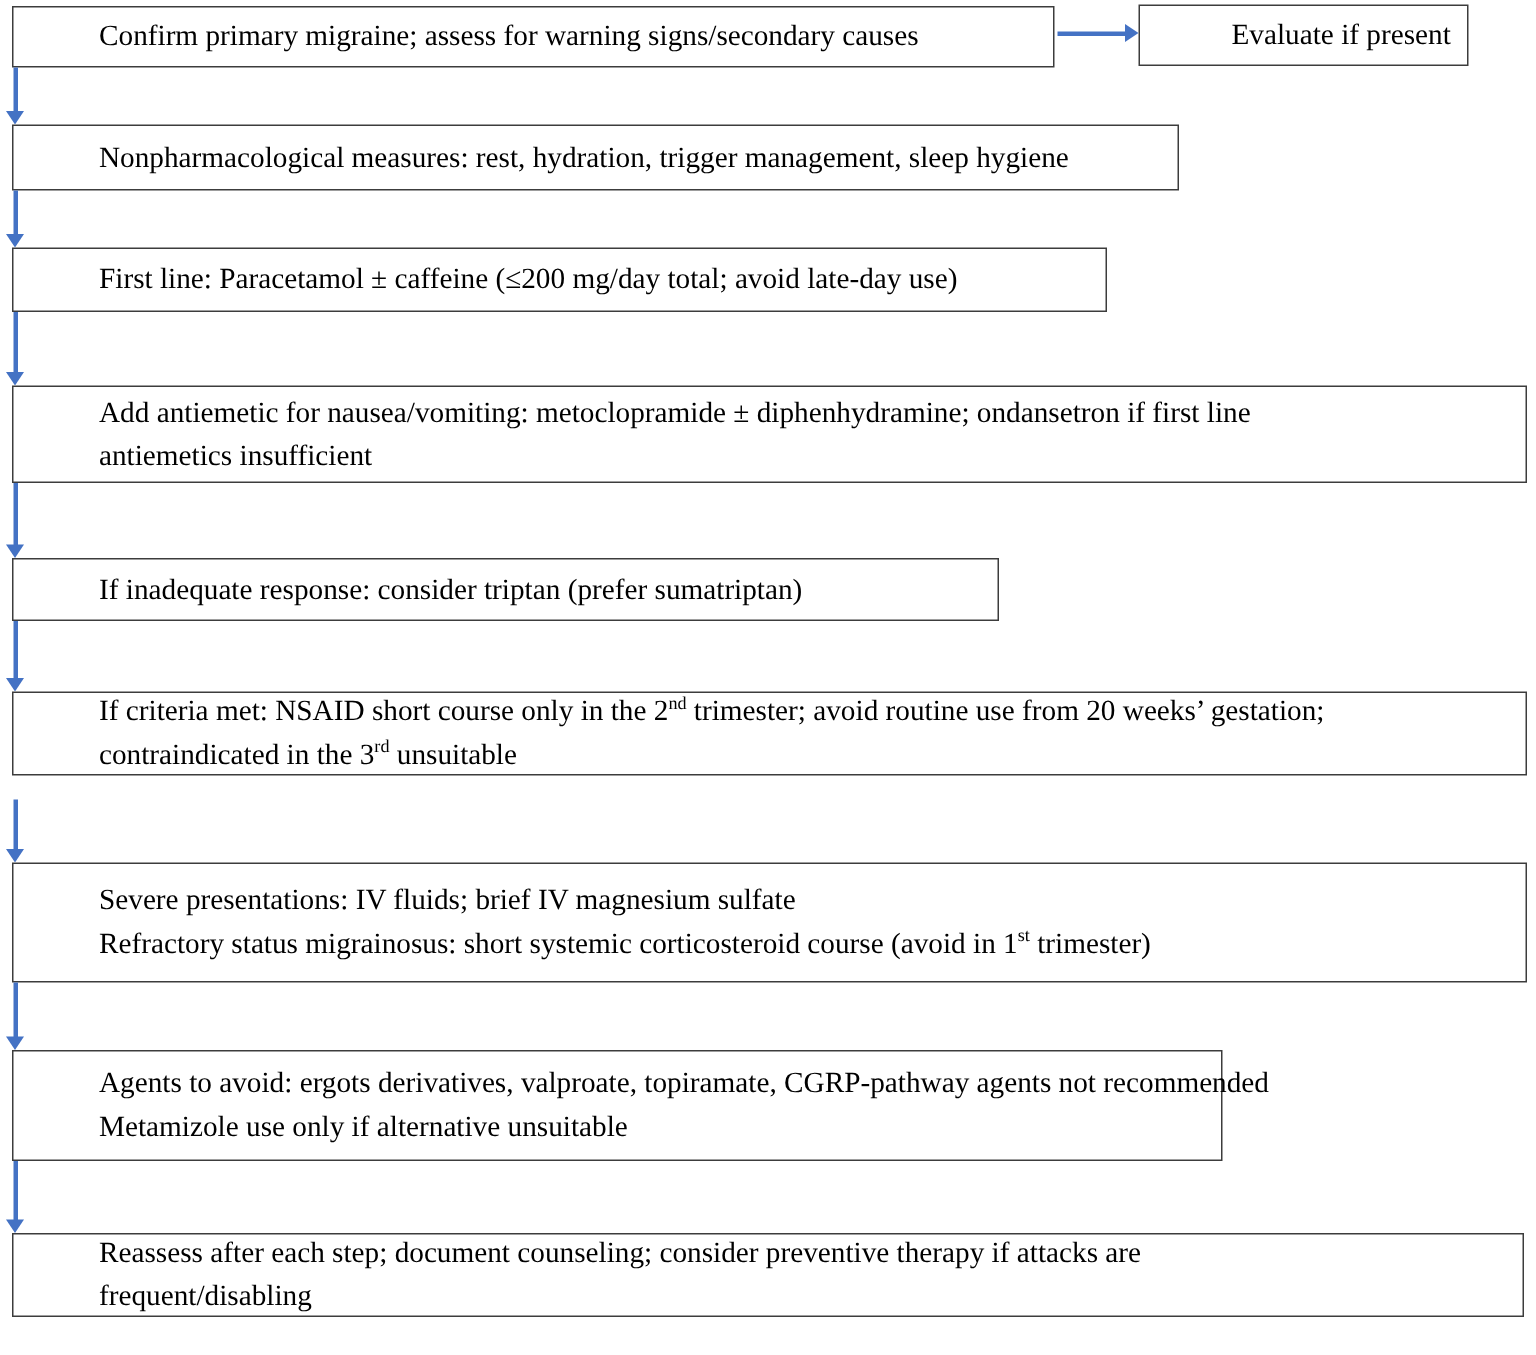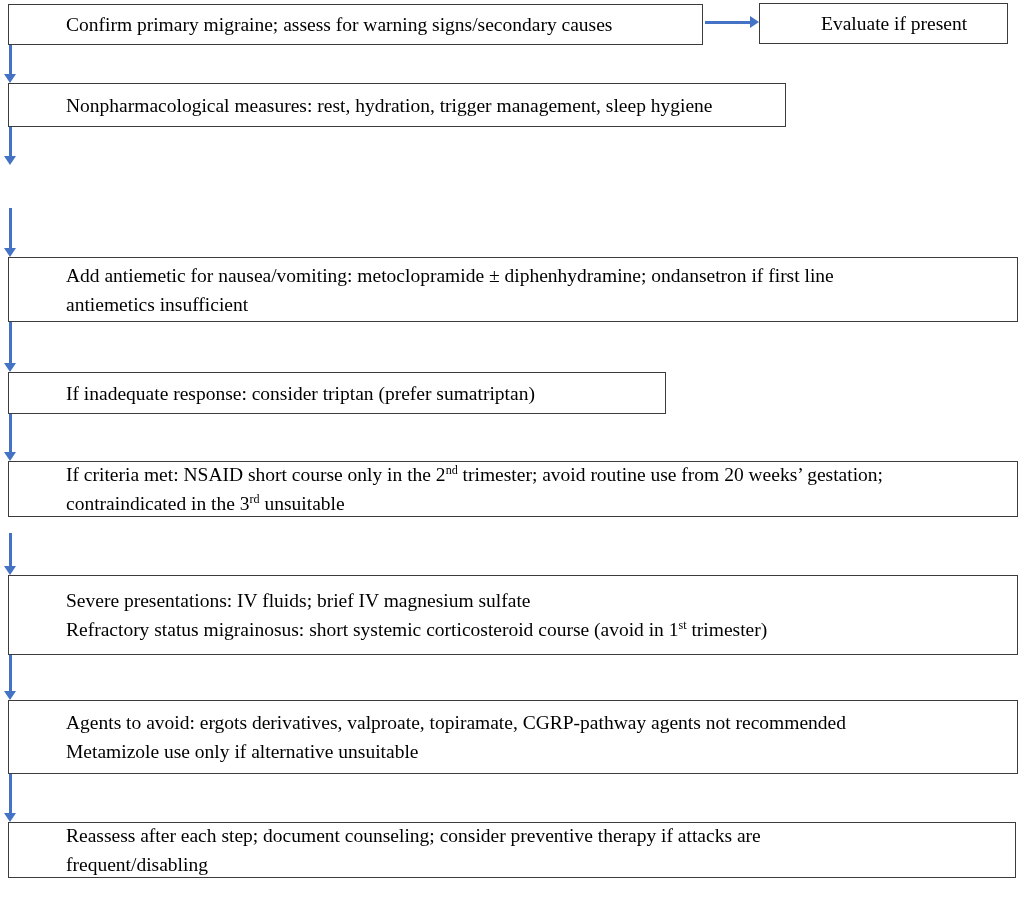--- a/index.html
+++ b/index.html
@@ -90,38 +90,41 @@
 
   <div class="node" style="left:8px;top:4px;width:695px;height:41px">
     <span class="inner nowrap">Confirm primary migraine; assess for warning signs/secondary causes</span>
   </div>
 
   <div class="harrow" style="left:705px;top:16px;width:54px">
     <div class="stem"></div>
     <div class="head"></div>
   </div>
 
-  <div class="node" style="left:759px;top:3px;width:249px;height:41px;padding-left:14px">
+  <div class="node" style="left:759px;top:3px;width:220px;height:41px;padding-left:14px">
     <span class="inner nowrap">Evaluate if present</span>
   </div>
 
   <div class="varrow" style="top:45px;height:38px">
     <div class="stem"></div>
     <div class="head"></div>
   </div>
 
   <div class="node" style="left:8px;top:83px;width:778px;height:44px">
     <span class="inner nowrap">Nonpharmacological measures: rest, hydration, trigger management, sleep hygiene</span>
   </div>
 
   <div class="varrow" style="top:127px;height:38px">
     <div class="stem"></div>
     <div class="head"></div>
   </div>
 
+  <div class="node" style="left:8px;top:165px;width:730px;height:43px">
+    <span class="inner nowrap">First line: Paracetamol ± caffeine (≤200 mg/day total; avoid late-day use)</span>
+  </div>
 
   <div class="varrow" style="top:208px;height:49px">
     <div class="stem"></div>
     <div class="head"></div>
   </div>
 
   <div class="node" style="left:8px;top:257px;width:1010px;height:65px">
     <span class="inner"><span class="nowrap">Add antiemetic for nausea/vomiting: metoclopramide ± diphenhydramine; ondansetron if first line</span><br><span class="nowrap">antiemetics insufficient</span></span>
   </div>
 
@@ -150,21 +153,21 @@
 
   <div class="node" style="left:8px;top:575px;width:1010px;height:80px">
     <span class="inner"><span class="nowrap">Severe presentations: IV fluids; brief IV magnesium sulfate</span><br><span class="nowrap"><span>Refractory status migrainosus: short systemic corticosteroid course (avoid in 1</span><sup>st</sup><span> trimester)</span></span></span>
   </div>
 
   <div class="varrow" style="top:655px;height:45px">
     <div class="stem"></div>
     <div class="head"></div>
   </div>
 
-  <div class="node" style="left:8px;top:700px;width:1010px;height:74px">
+  <div class="node" style="left:8px;top:700px;width:807px;height:74px">
     <span class="inner"><span class="nowrap">Agents to avoid: ergots derivatives, valproate, topiramate, CGRP-pathway agents not recommended</span><br><span class="nowrap">Metamizole use only if alternative unsuitable</span></span>
   </div>
 
   <div class="varrow" style="top:774px;height:48px">
     <div class="stem"></div>
     <div class="head"></div>
   </div>
 
   <div class="node" style="left:8px;top:822px;width:1008px;height:56px">
     <span class="inner"><span class="nowrap">Reassess after each step; document counseling; consider preventive therapy if attacks are</span><br><span class="nowrap">frequent/disabling</span></span>

